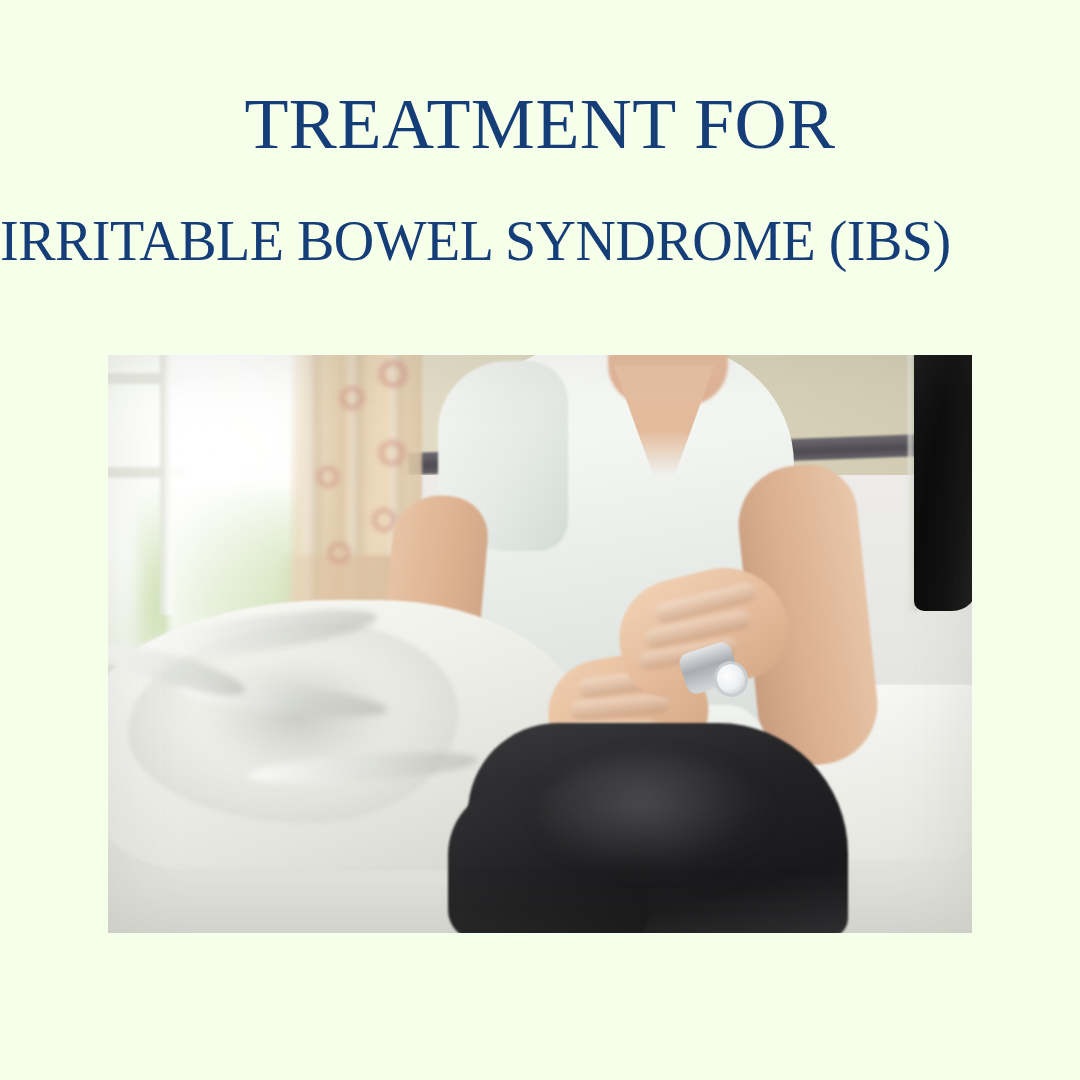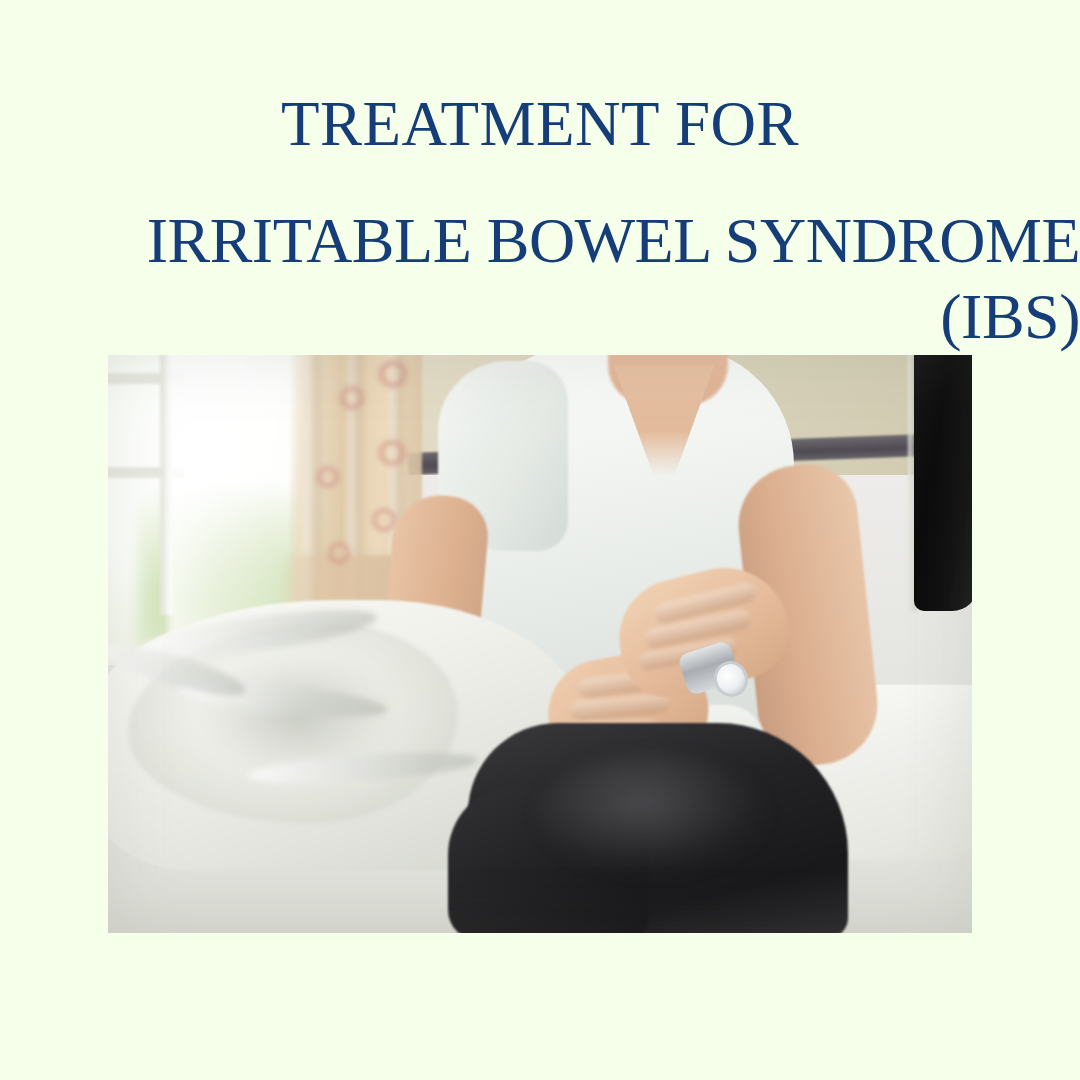--- a/index.html
+++ b/index.html
@@ -30,34 +30,34 @@
     text-align: center;
   }
   .title-line-1 {
     position: absolute;
     left: 0;
     top: 95px;
     width: 1080px;
     text-align: center;
     color: #153d78;
     font-family: "Liberation Serif", serif;
-    font-size: 63px;
+    font-size: 72px;
     line-height: 58px;
     font-weight: 400;
     letter-spacing: 0.5px;
   }
   .title-line-2 {
     position: absolute;
     left: 0;
     top: 203px;
     width: 1080px;
-    text-align: right;
+    text-align: left;
     color: #153d78;
     font-family: "Liberation Serif", serif;
-    font-size: 64px;
+    font-size: 56px;
     line-height: 76px;
     font-weight: 400;
     letter-spacing: -0.5px;
   }
 
   
   #photo {
     position: absolute;
     left: 108px;
     top: 355px;

